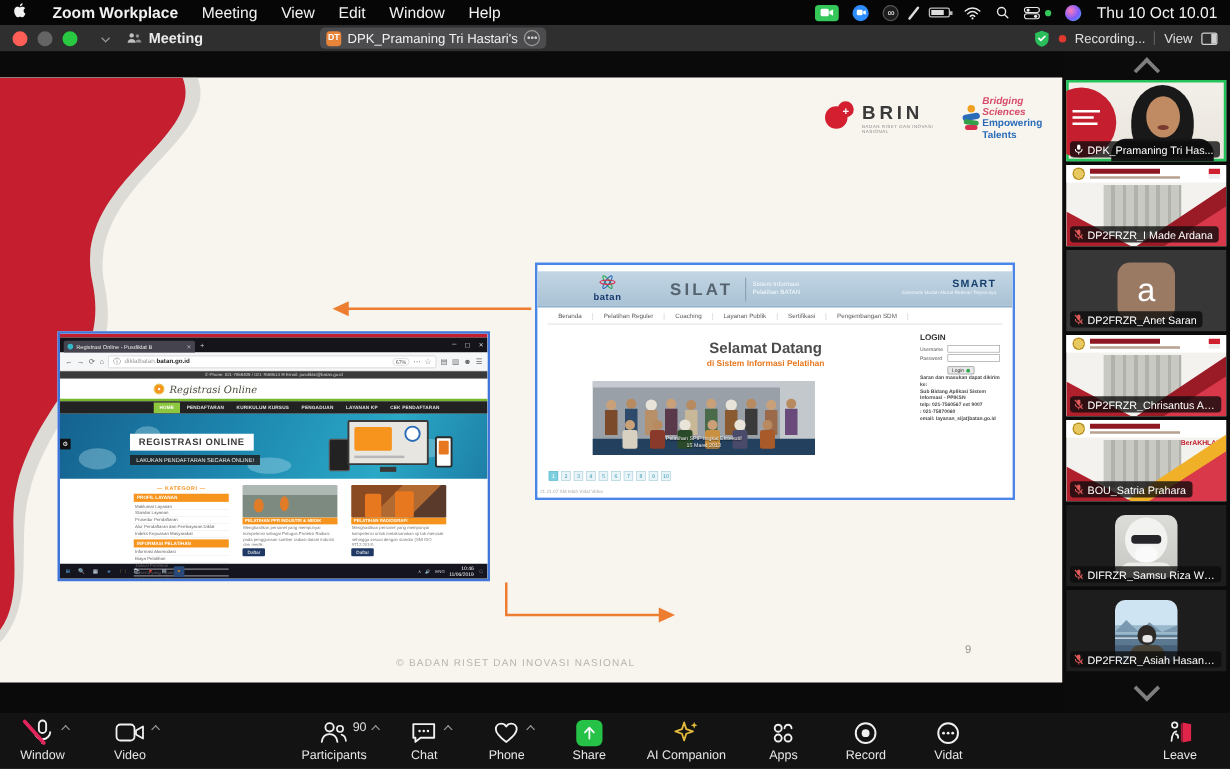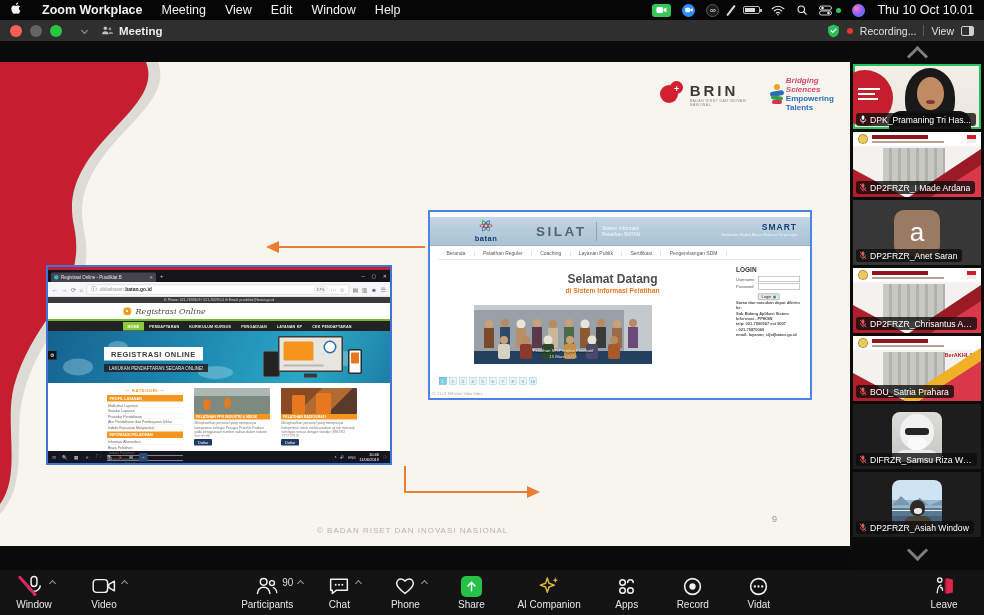--- a/index.html
+++ b/index.html
@@ -305,20 +305,25 @@
   <span class="chev down" style="margin-left:12px"></span>
   <span id="tb-meeting">
     <svg width="13" height="11" viewBox="0 0 24 20">
         <circle cx="8" cy="6" r="3.2" fill="#c0c0c0"></circle>
         <path d="M2 17c0-3.4 2.7-5.6 6-5.6s6 2.2 6 5.6z" fill="#c0c0c0"></path>
         <circle cx="16.5" cy="7" r="2.6" fill="#8f8f8f"></circle>
         <path d="M13.5 16.5c.4-2.8 2.4-4.4 4.8-4.4 2 0 3.7 1.3 4.2 4.4z" fill="#8f8f8f"></path>
       </svg>
     <span>Meeting</span>
   </span>
+  <span id="share-pill">
+    <span class="av">DT</span>
+    <span class="nm">DPK_Pramaning Tri Hastari's</span>
+    <span class="dots">•••</span>
+  </span>
   <span id="tb-right">
     <svg width="13" height="14" viewBox="0 0 24 26">
         <path d="M12 1l10 4v8c0 6.5-4.5 10.5-10 12C6.5 23.5 2 19.5 2 13V5z" fill="#2bbf5c"></path>
         <path d="M7.5 12.5l3 3 6-6" stroke="#fff" stroke-width="2.4" fill="none" stroke-linecap="round" stroke-linejoin="round"></path>
       </svg>
     <span id="rec-dot"></span>
     <span>Recording...</span>
     <span id="tb-div"></span>
     <span>View</span>
     <span id="view-ic"></span>
@@ -735,21 +740,21 @@
         <div class="mask"></div>
         <div class="bod"></div>
     </div>
     <div class="nbar">
       <svg class="micsvg" width="8" height="9" viewBox="0 0 24 26">
           <rect x="8" y="1" width="8" height="13" rx="4" fill="#e05a5a"></rect>
           <path d="M4 12a8 8 0 0 0 16 0" fill="none" stroke="#e05a5a" stroke-width="2.4"></path>
           <line x1="12" y1="20" x2="12" y2="25" stroke="#e05a5a" stroke-width="2.4"></line>
           <line x1="3" y1="2" x2="21" y2="24" stroke="#e05a5a" stroke-width="3"></line>
         </svg>
-      <span>DP2FRZR_Asiah Window</span>
+      <span>DP2FRZR_Asiah Hasanah</span>
     </div>
   </div>
 
   <div class="pchev" id="chev-down"></div>
 </div>
 
 <div id="toolbar">
   <div id="grp-left">
     <div class="tbtn">
       <div class="ic">

